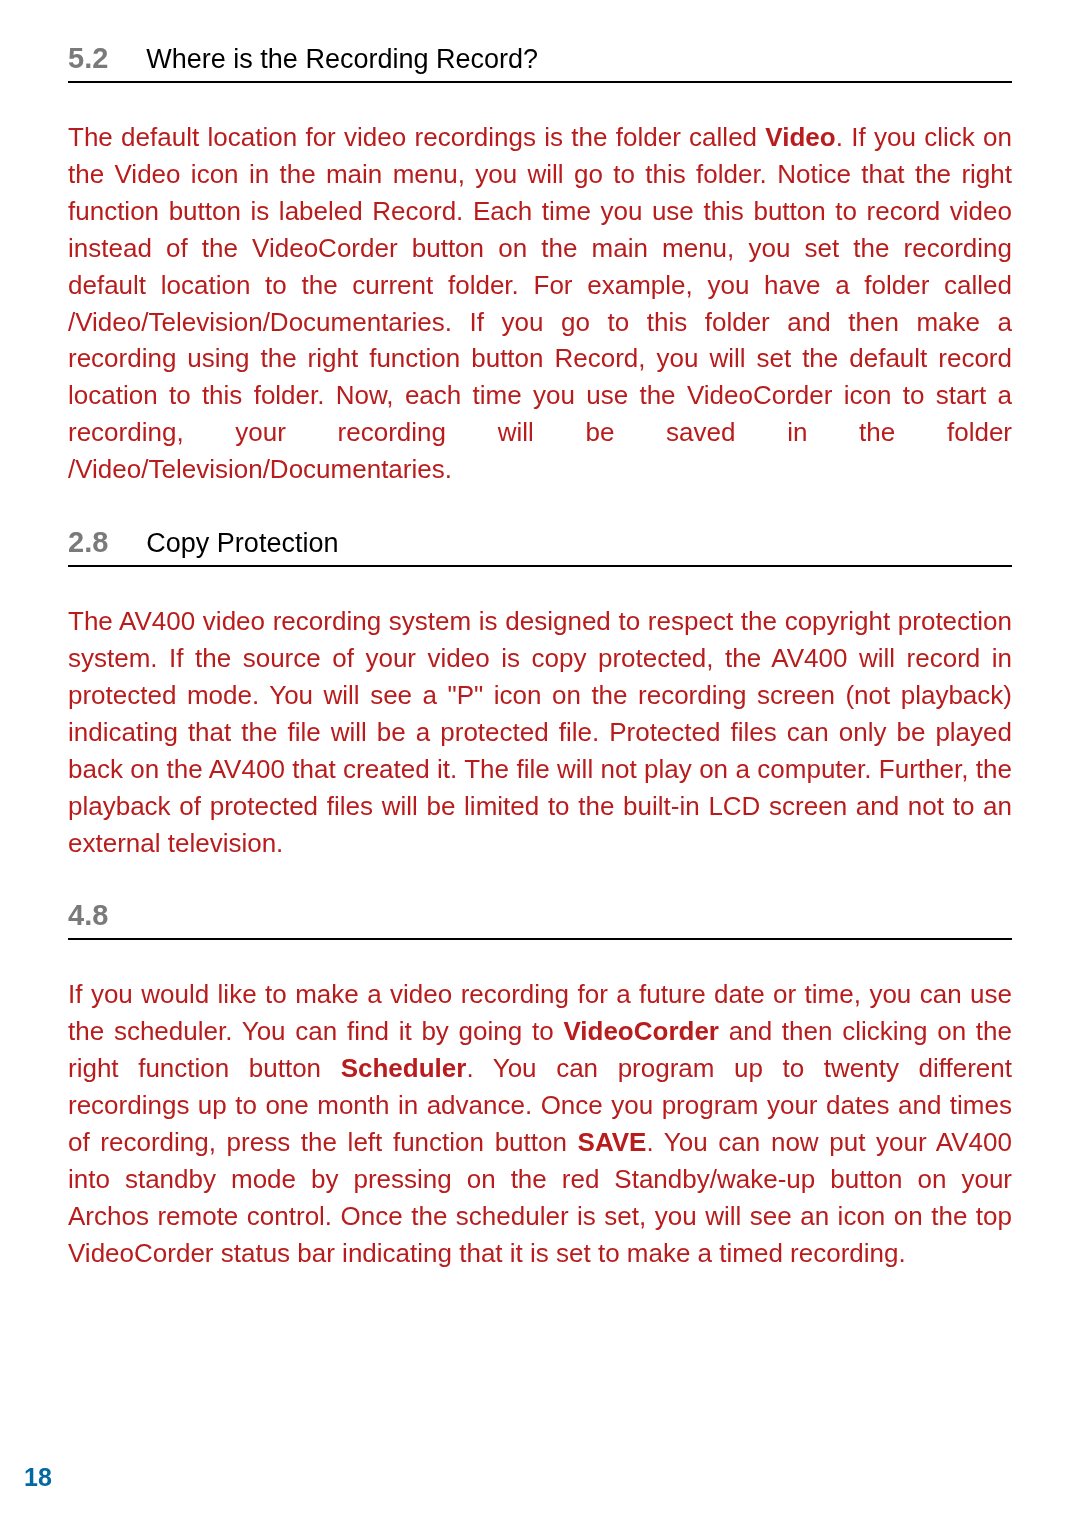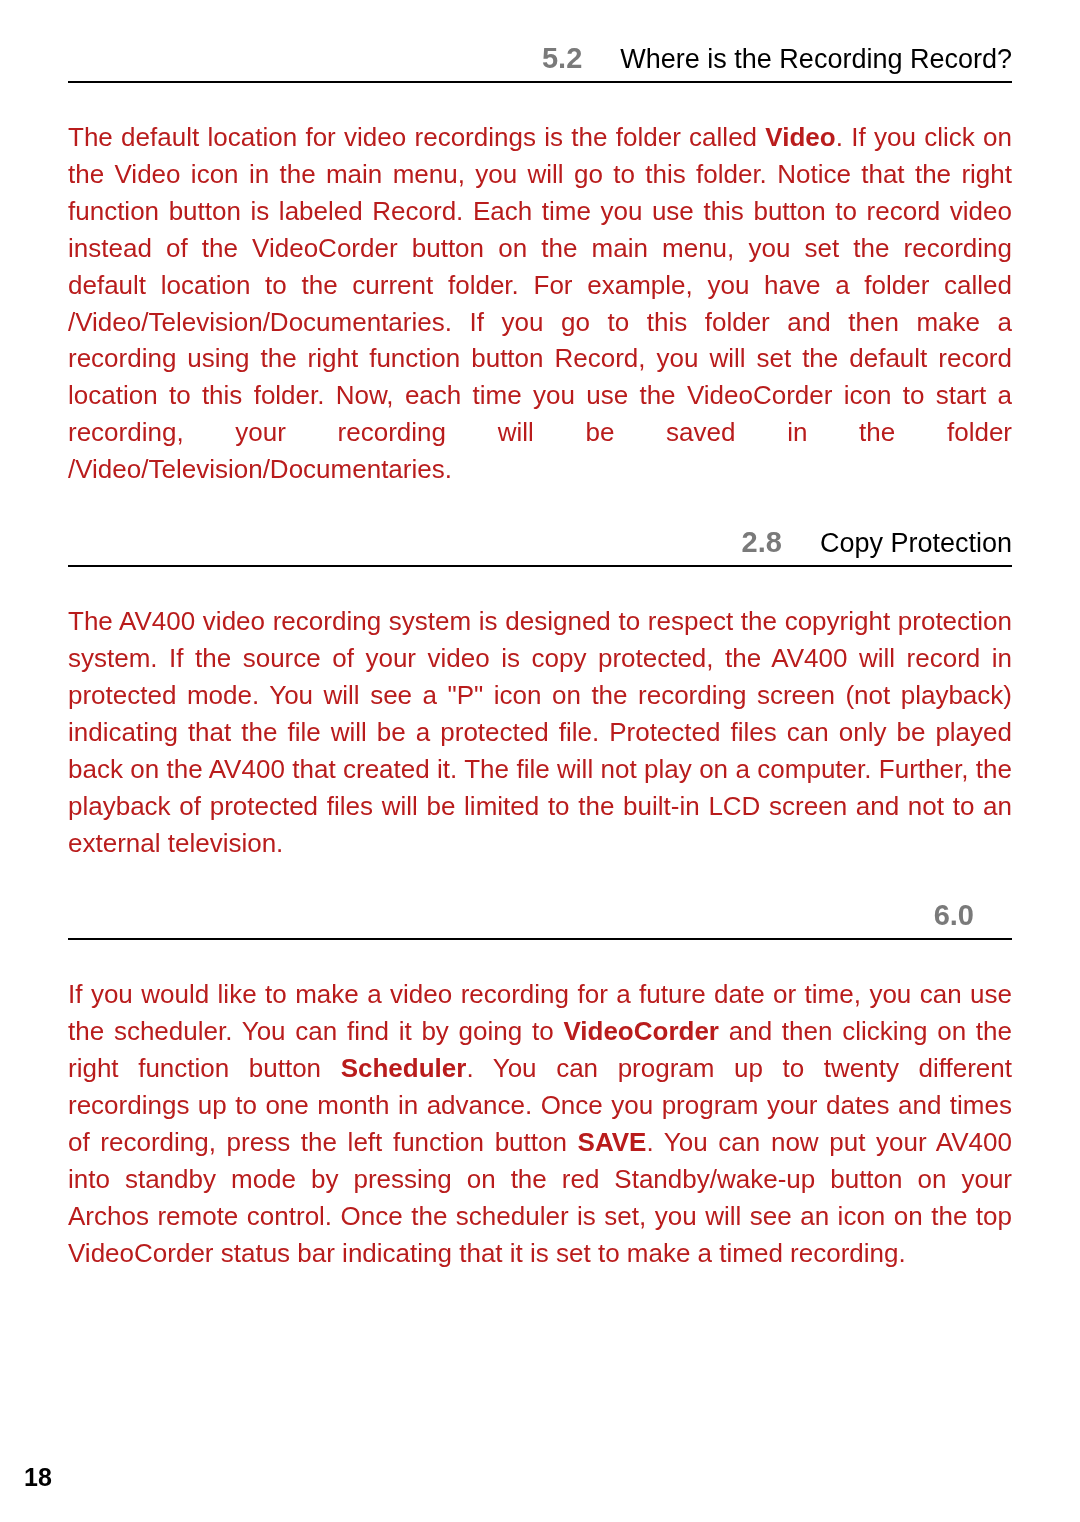--- a/index.html
+++ b/index.html
@@ -1,19 +1,18 @@
 <!DOCTYPE html>
 <html><head>
   <meta charset="utf-8">
   <style>
     * {
       margin: 0;
       padding: 0;
       box-sizing: border-box;
-      justify-content: flex-end;
     }
     body {
       font-family: Verdana, Geneva, sans-serif;
       background: #fff;
       color: #000;
       width: 1080px;
       height: 1522px;
       padding: 42px 68px 30px 68px;
       position: relative;
     }
@@ -44,21 +43,21 @@
     }
     .bold {
       font-weight: bold;
     }
     .page-number {
       position: absolute;
       bottom: 30px;
       left: 24px;
       font-weight: bold;
       font-size: 25px;
-      color: #000000;
+      color: #0369a1;
     }
   </style>
 </head>
 <body>
 
 <div class="section-heading">
   <span class="section-number">5.2</span>
   <span class="section-title">Where is the Recording Record?</span>
 </div>
 <p class="body-text">
@@ -67,19 +66,19 @@
 
 <div class="section-heading">
   <span class="section-number">2.8</span>
   <span class="section-title">Copy Protection</span>
 </div>
 <p class="body-text">
   <span>The AV400 video recording system is designed to respect the copyright protection system. If the source of your video is copy protected, the AV400 will record in protected mode. You will see a "P" icon on the recording screen (not playback) indicating that the file will be a protected file. Protected files can only be played back on the AV400 that created it. The file will not play on a computer. Further, the playback of protected files will be limited to the built-in LCD screen and not to an external television.</span>
 </p>
 
 <div class="section-heading">
-  <span class="section-number">6.0</span>
+  <span class="section-number">4.8</span>
 </div>
 <p class="body-text">
   <span>If you would like to make a video recording for a future date or time, you can use the scheduler. You can find it by going to </span><span class="bold">VideoCorder</span><span> and then clicking on the right function button </span><span class="bold">Scheduler</span><span>. You can program up to twenty different recordings up to one month in advance. Once you program your dates and times of recording, press the left function button </span><span class="bold">SAVE</span><span>. You can now put your AV400 into standby mode by pressing on the red Standby/wake-up button on your Archos remote control. Once the scheduler is set, you will see an icon on the top VideoCorder status bar indicating that it is set to make a timed recording.</span>
 </p>
 
 <div class="page-number">18</div>
 
 </body></html>

